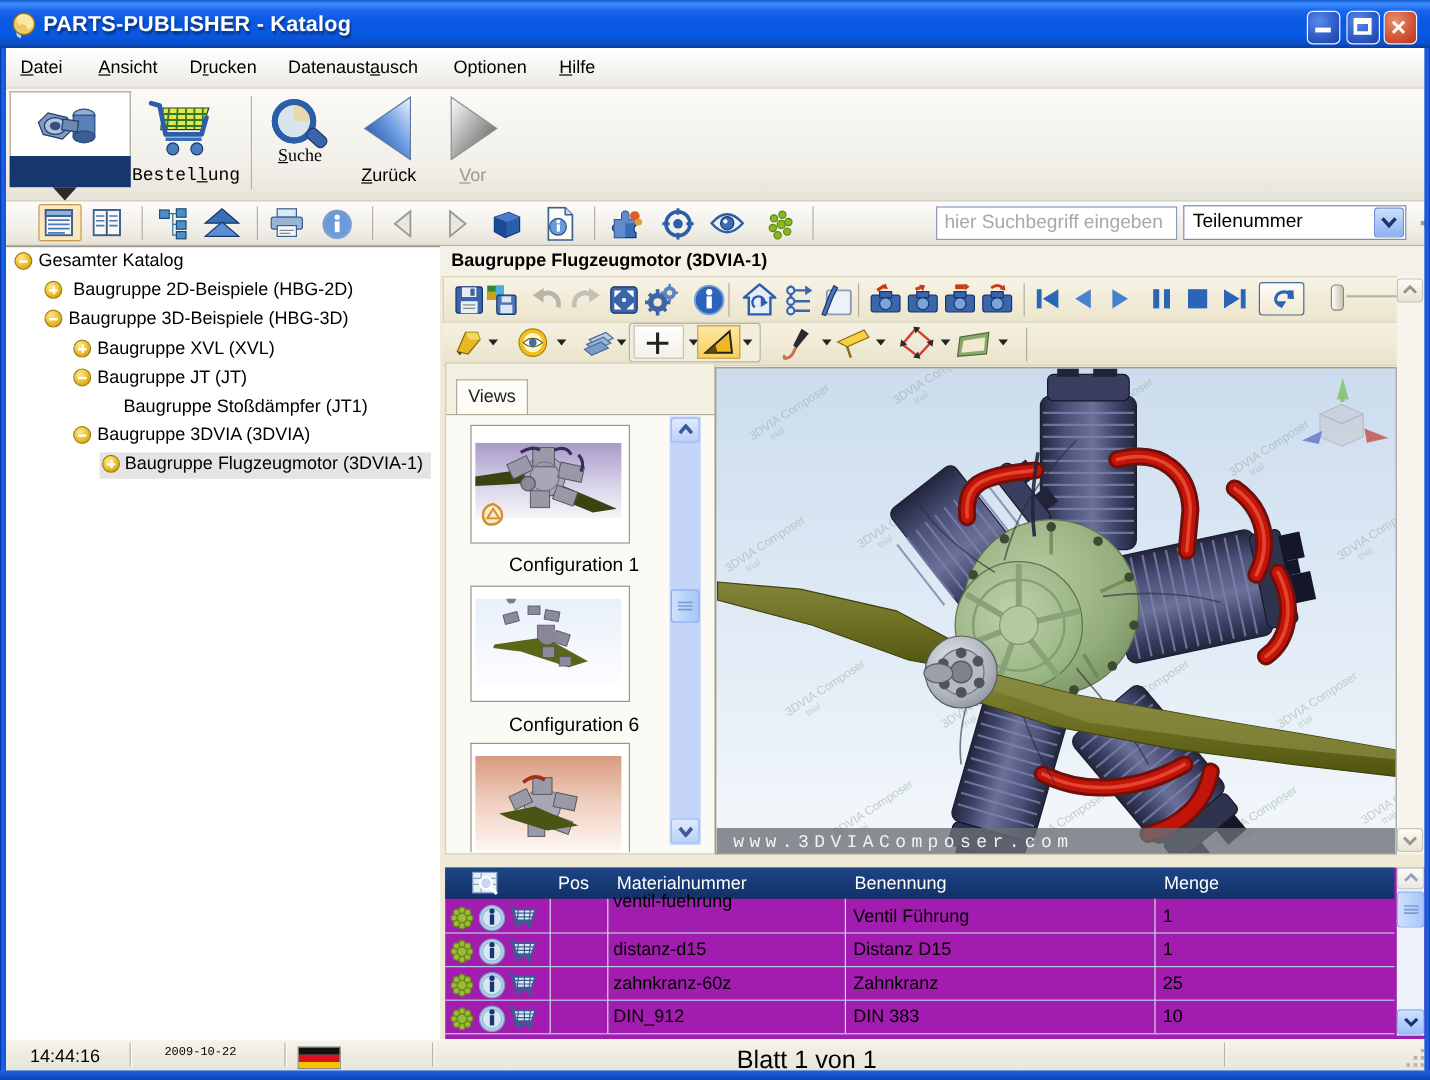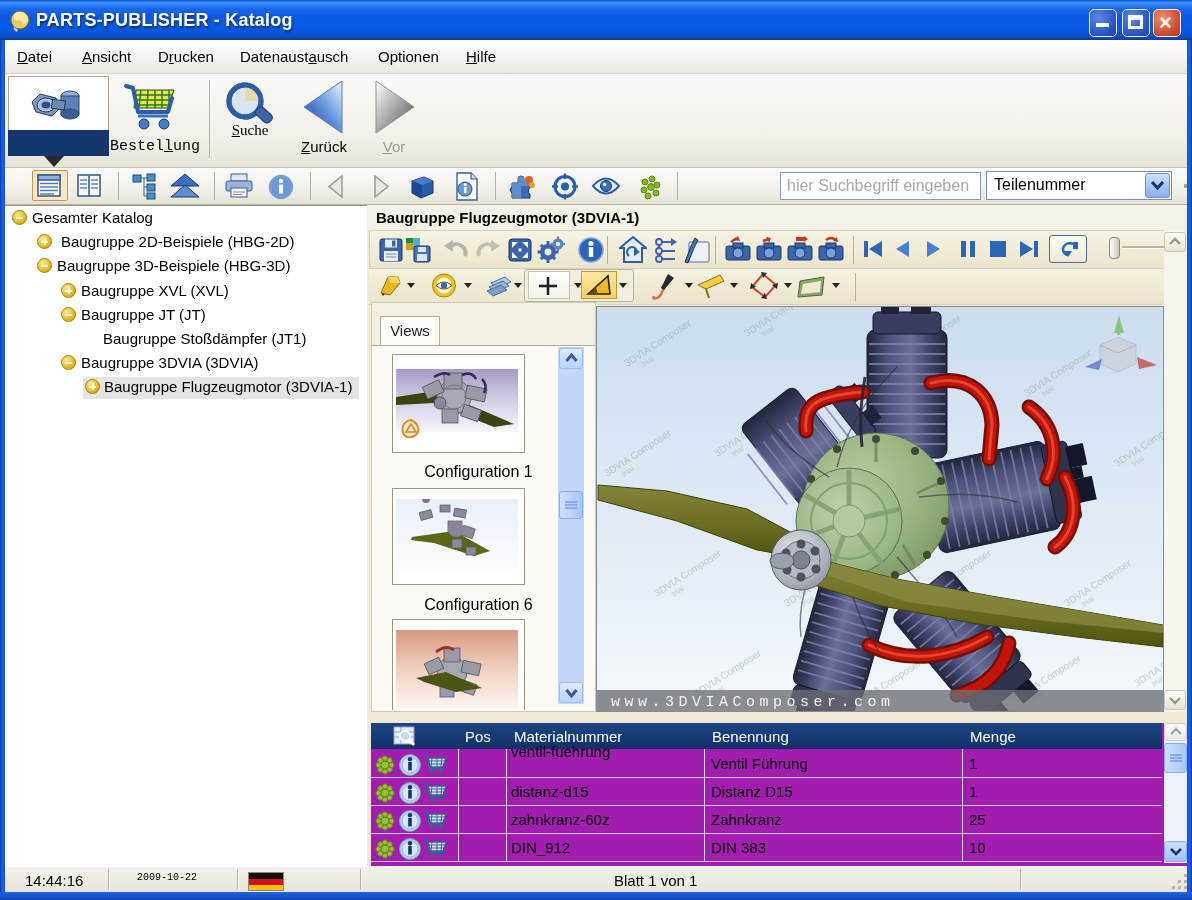--- a/index.html
+++ b/index.html
@@ -1011,21 +1011,21 @@
     </g>
   </svg>
 <div class="abs" style="left:1164px;top:841px;width:23px;height:21px;background:linear-gradient(to bottom,#cfe0fd,#9ec0f5);border:1px solid #86aef0;border-radius:3px;"></div>
 <svg class="abs" style="left:1170px;top:847px;" width="12" height="9" viewBox="0 0 12 9">
     <polyline points="1,2 6,7 11,2" fill="none" stroke="#16366e" stroke-width="2.6"></polyline>
   </svg>
 
 <div class="abs" id="statusbar"></div>
 <div class="abs" style="left:25px;top:872px;font-size:15px;">14:44:16</div>
 <div class="abs" style="left:137px;top:872px;font-size:10px;font-family:Liberation Mono, monospace;">2009-10-22</div>
-<div class="abs" style="left:614px;top:872px;font-size:15px;">Blatt 1 von 1</div>
+<div class="abs" style="left:614px;top:872px;font-size:21px;">Blatt 1 von 1</div>
 <div class="stsep" style="left:108px;top:869px;"></div>
 <div class="stsep" style="left:237px;top:869px;"></div>
 <div class="stsep" style="left:360px;top:869px;"></div>
 <div class="abs" id="flag" style="left:248px;top:872px;width:36px;height:19px;border:1px solid #888;">
  <div style="height:6px;background:#111;"></div>
     <div style="height:6px;background:#d6131c;"></div>
     <div style="height:5px;background:#f8c400;"></div>
 </div>
 
 <div class="stsep" style="left:1020px;top:869px;"></div>

